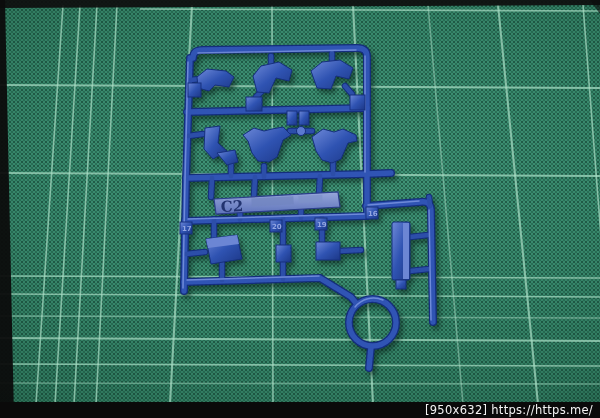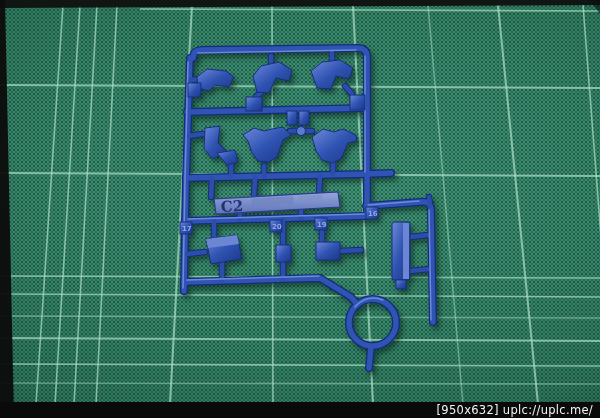--- a/index.html
+++ b/index.html
@@ -179,16 +179,16 @@
 
   <svg class="layer" width="600" height="418">
     <polygon points="0,0 600,0 600,5 0,8" fill="#0e0e0e" opacity=".92"></polygon>
     <polygon points="0,0 5,0 14,418 0,418" fill="#0c0c0c" opacity=".95"></polygon>
     <polygon points="590,0 600,0 600,14" fill="#0c0c0c" opacity=".6"></polygon>
   </svg>
 
   <div class="vignette"></div>
 
   <div class="bar">
-    <span>[950x632] uplc://uplc.me/</span>
+    <span>[950x632] https://https.me/</span>
   </div>
 
 </div>
 
 </body></html>

